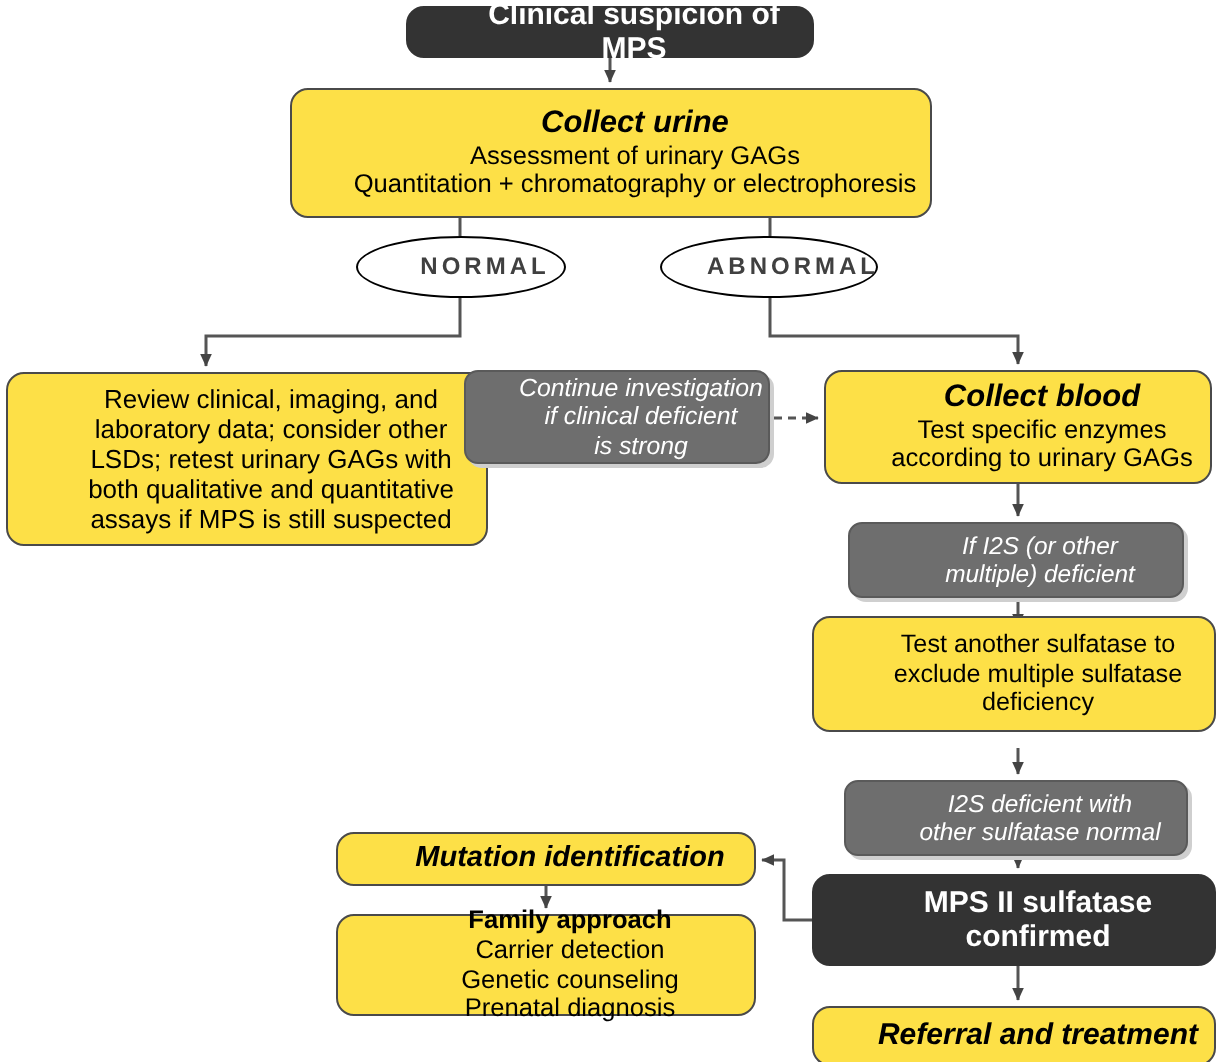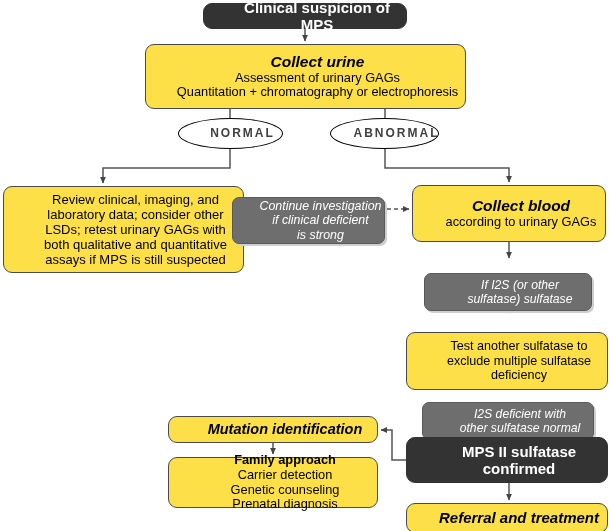--- a/index.html
+++ b/index.html
@@ -8,41 +8,41 @@
        -webkit-font-smoothing:antialiased;}
   #canvas{position:relative;width:609px;height:531px;}
   svg.edges{position:absolute;left:0;top:0;width:609px;height:531px;pointer-events:none;}
 
   .node{position:absolute;box-sizing:border-box;display:flex;flex-direction:column;
         align-items:center;justify-content:center;text-align:center;padding-left:24px;}
 
   .node.white{background:#fde047;border:1px solid #4a4a4a;border-radius:9px;color:#000;}
   .node.dark{background:#333333;border:1px solid #333333;border-radius:9px;color:#ffffff;}
   .node.gray{background:#6e6e6e;border:1px solid #5a5a5a;border-radius:7px;color:#ffffff;
-             box-shadow:2px 2px 0 0 #cfcfcf;margin-top:12px;}
+             box-shadow:2px 2px 0 0 #cfcfcf;}
   .node.ellipse{background:#ffffff;border:1.3px solid #000;border-radius:50%;color:#404040;}
 
   .t-bolditalic{font-weight:bold;font-style:italic;}
   .t-bold{font-weight:bold;}
   .t-plain{font-weight:normal;font-style:normal;}
   .t-italic{font-style:italic;}
   .t-track{font-weight:bold;letter-spacing:2.0px;}
 
   .ln{display:block;line-height:1.16;}
 
   
   #n-suspicion{left:203px;top:3px;width:204px;height:26px;font-size:15px;}
   #n-urine{left:145px;top:44px;width:321px;height:65px;}
   #n-normal{left:178px;top:118px;width:105px;height:31px;font-size:12px;}
   #n-abnormal{left:330px;top:118px;width:109px;height:31px;font-size:12px;}
   #n-review{left:3px;top:186px;width:241px;height:87px;font-size:13px;}
   #n-continue{left:232px;top:185px;width:153px;height:47px;font-size:12.4px;}
   #n-blood{left:412px;top:185px;width:194px;height:57px;}
   #n-i2sdef{left:424px;top:261px;width:168px;height:38px;font-size:12.2px;}
-  #n-testanother{left:406px;top:332px;width:202px;height:58px;font-size:12.6px;}
+  #n-testanother{left:406px;top:308px;width:202px;height:58px;font-size:12.6px;}
   #n-i2snormal{left:422px;top:390px;width:172px;height:38px;font-size:12.2px;}
   #n-mpsii{left:406px;top:437px;width:202px;height:46px;font-size:15px;}
   #n-referral{left:406px;top:503px;width:202px;height:30px;font-size:15px;}
   #n-mutation{left:168px;top:416px;width:210px;height:27px;font-size:14.5px;}
   #n-family{left:168px;top:457px;width:210px;height:51px;font-size:12.8px;}
 
   .title-l{font-size:15.5px;}
   .sub-l{font-size:12.8px;}
 </style>
 </head>
@@ -118,26 +118,27 @@
   </div>
 
   <div class="node gray" id="n-continue">
     <span class="ln t-italic">Continue investigation</span>
     <span class="ln t-italic">if clinical deficient</span>
     <span class="ln t-italic">is strong</span>
   </div>
 
   <div class="node white" id="n-blood">
     <span class="ln t-bolditalic title-l">Collect blood</span>
+    <span class="ln t-plain sub-l">Test specific enzymes</span>
     <span class="ln t-plain sub-l">according to urinary GAGs</span>
   </div>
 
   <div class="node gray" id="n-i2sdef">
     <span class="ln t-italic">If I2S (or other</span>
-    <span class="ln t-italic">sulfatase) sulfatase</span>
+    <span class="ln t-italic">multiple) deficient</span>
   </div>
 
   <div class="node white" id="n-testanother">
     <span class="ln t-plain">Test another sulfatase to</span>
     <span class="ln t-plain">exclude multiple sulfatase</span>
     <span class="ln t-plain">deficiency</span>
   </div>
 
   <div class="node gray" id="n-i2snormal">
     <span class="ln t-italic">I2S deficient with</span>

